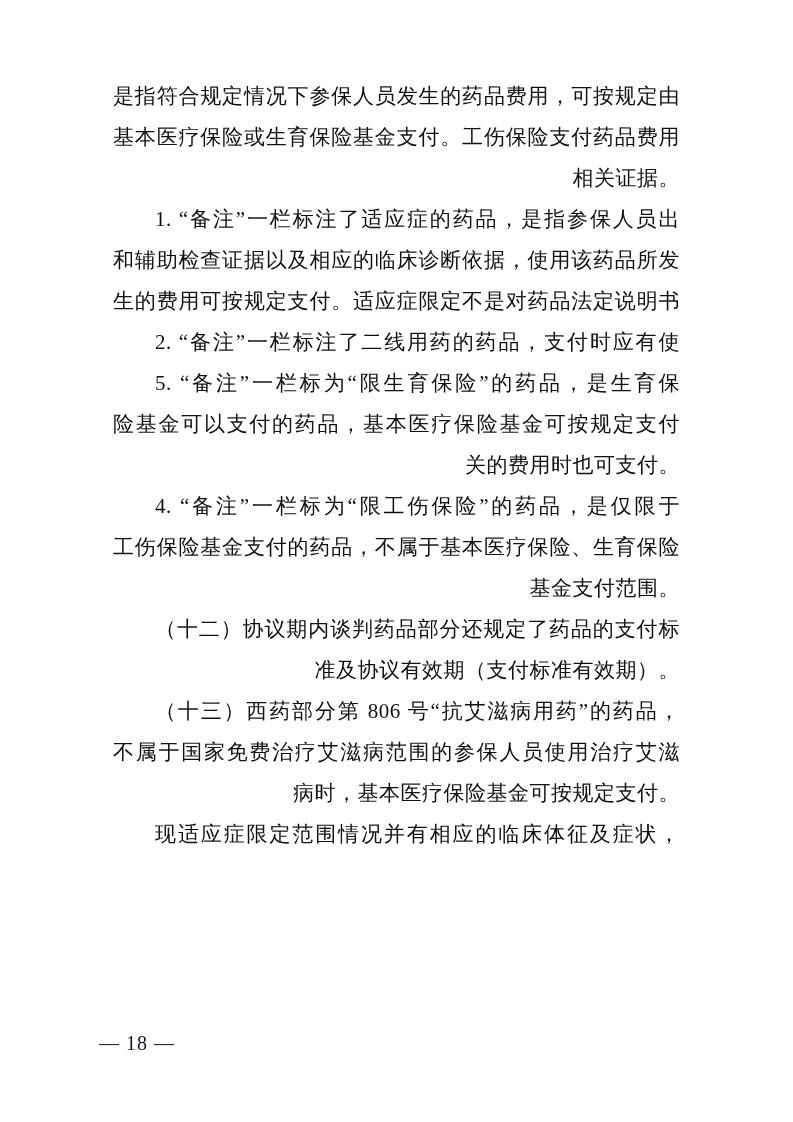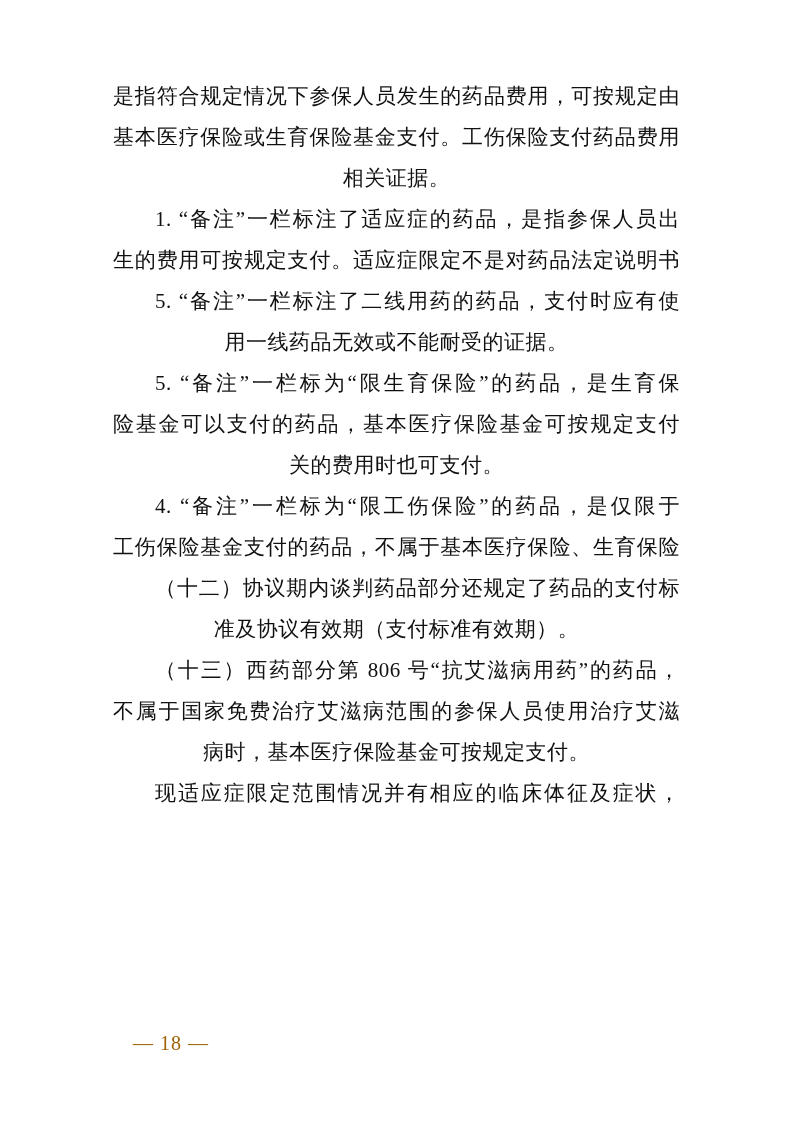--- a/index.html
+++ b/index.html
@@ -27,69 +27,69 @@
     width: 567px;
   }
   .para {
     margin: 0;
     padding: 0;
   }
   .line {
     font-size: 21px;
     line-height: 41px;
     letter-spacing: 0.5px;
-    text-align: center;
+    text-align: right;
     white-space: nowrap;
   }
   .line.just {
     white-space: normal;
     text-align: justify;
     text-align-last: justify;
     text-justify: inter-character;
   }
   .line.indent {
     text-indent: 42px;
   }
   .footer {
     position: absolute;
     left: 99px;
     top: 1029px;
     font-size: 20px;
     line-height: 28px;
     letter-spacing: 1px;
-    color: #a16207;
-    margin-left: 34px;
+    color: #0f172a;
   }
 </style>
 </head>
 <body>
 
 <div class="page">
   <div class="doc-body" id="doc-body">
       <div class="para">
         <div class="line just">是指符合规定情况下参保人员发生的药品费用，可按规定由</div>
         <div class="line just">基本医疗保险或生育保险基金支付。工伤保险支付药品费用</div>
         <div class="line">相关证据。</div>
       </div>
       <div class="para">
         <div class="line just indent">1. “备注”一栏标注了适应症的药品，是指参保人员出</div>
+        <div class="line just">和辅助检查证据以及相应的临床诊断依据，使用该药品所发</div>
         <div class="line just">生的费用可按规定支付。适应症限定不是对药品法定说明书</div>
       </div>
       <div class="para">
-        <div class="line just indent">5. “备注”一栏标注了二线用药的药品，支付时应有使</div>
-        <div class="line">用一线药品无效或不能耐受的证据。</div>
+        <div class="line just indent">2. “备注”一栏标注了二线用药的药品，支付时应有使</div>
       </div>
       <div class="para">
         <div class="line just indent">5. “备注”一栏标为“限生育保险”的药品，是生育保</div>
         <div class="line just">险基金可以支付的药品，基本医疗保险基金可按规定支付</div>
         <div class="line">关的费用时也可支付。</div>
       </div>
       <div class="para">
         <div class="line just indent">4. “备注”一栏标为“限工伤保险”的药品，是仅限于</div>
         <div class="line just">工伤保险基金支付的药品，不属于基本医疗保险、生育保险</div>
+        <div class="line">基金支付范围。</div>
       </div>
       <div class="para">
         <div class="line just indent">（十二）协议期内谈判药品部分还规定了药品的支付标</div>
         <div class="line">准及协议有效期（支付标准有效期）。</div>
       </div>
       <div class="para">
         <div class="line just indent">（十三）西药部分第 806 号“抗艾滋病用药”的药品，</div>
         <div class="line just">不属于国家免费治疗艾滋病范围的参保人员使用治疗艾滋</div>
         <div class="line">病时，基本医疗保险基金可按规定支付。</div>
       </div>

